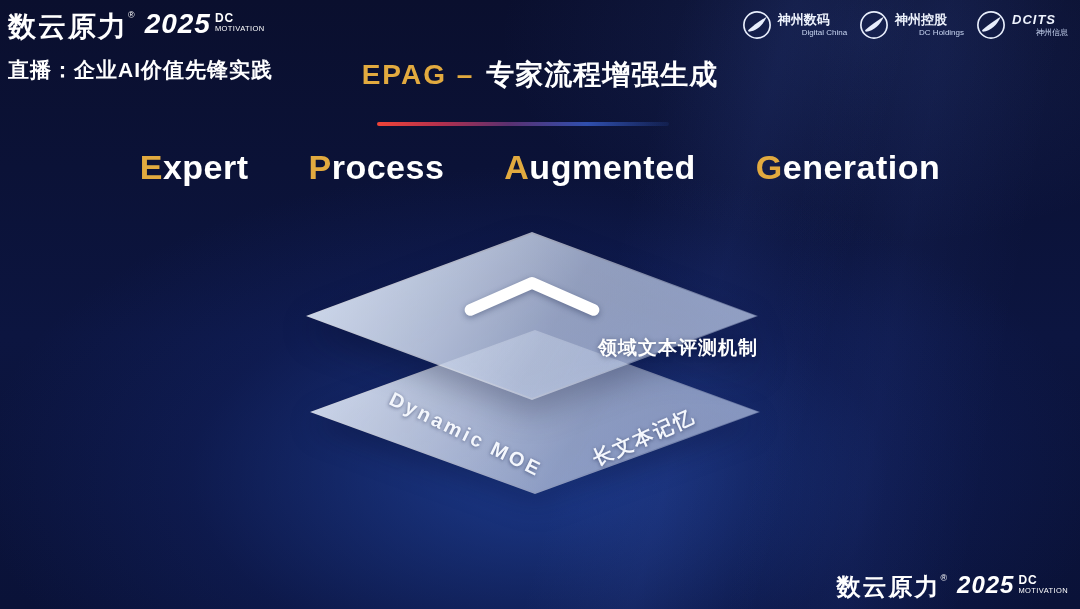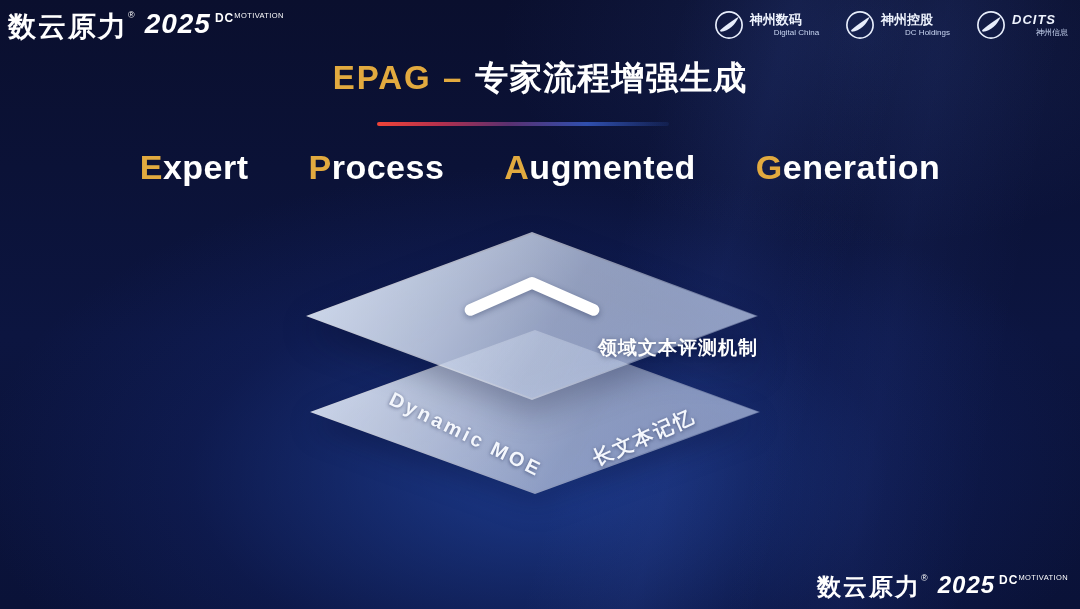--- a/index.html
+++ b/index.html
@@ -20,40 +20,40 @@
       linear-gradient(100deg, transparent 70%, rgba(90,130,255,0.05) 80%, transparent 90%);
   }
 
   
   .brand { display:flex; align-items:flex-start; color:#fff; white-space:nowrap; }
   .brand-header { position:absolute; left:8px; top:8px; }
   .brand-footer { position:absolute; right:12px; bottom:6px; }
   .brand-name { font-size:28px; font-weight:900; letter-spacing:2px; }
   .brand-reg  { font-size:9px; margin-top:2px; }
   .brand-year { font-size:28px; font-weight:900; font-style:italic; margin-left:10px; letter-spacing:1px; }
-  .brand-tag  { display:flex; flex-direction:row; margin-left:4px; margin-top:4px; line-height:1.05;justify-content:center; }
+  .brand-tag  { display:flex; flex-direction:column; margin-left:4px; margin-top:4px; line-height:1.05;justify-content:center; }
   .brand-tag .t1 { font-size:12px; font-weight:bold; letter-spacing:1px; }
   .brand-tag .t2 { font-size:7.5px; letter-spacing:0.4px; }
   .brand-footer .brand-name, .brand-footer .brand-year { font-size:24px; }
   .brand-footer .brand-tag { margin-top:3px; }
 
   
   .live-label { position:absolute; left:8px; top:56px; font-size:21px; font-weight:bold; letter-spacing:1px; }
 
   
-  .logo-row { position:absolute; top:10px; right:12px; display:flex; gap:26px; align-items:center; }
+  .logo-row { position:absolute; top:10px; right:12px; display:flex; gap:12px; align-items:center; }
   .logo-item { display:flex; gap:6px; align-items:center; }
   .logo-icon { width:30px; height:30px; flex:0 0 auto; }
   .logo-text { display:flex; flex-direction:column; line-height:1.2; }
   .logo-primary { font-size:13px; font-weight:bold; color:#eef3fd; }
   .logo-secondary { font-size:8px; color:#c9d6f2;padding-left:24px; }
   .logo-item.dcits .logo-primary { font-style:italic; letter-spacing:1px; }
 
   
-  .title { position:absolute; left:0; right:0; top:56px; text-align:center; font-size:33px; font-weight:bold; letter-spacing:1px; }
+  .title { position:absolute; left:0; right:0; top:56px; text-align:center; font-size:28px; font-weight:bold; letter-spacing:1px; }
   .title .gold { color:var(--gold,#e2aa3f); letter-spacing:2px; }
   .title-rest { margin-left:12px; color:#fff; }
 
   .gradient-line { position:absolute; left:377px; top:122px; width:292px; height:4px; border-radius:2px;
     background:linear-gradient(90deg,#f04438 0%,#b2304e 22%,#5a3070 45%,#2f4fae 72%,rgba(47,95,200,0.12) 100%); }
 
   .subtitle { position:absolute; left:0; right:0; top:148px; text-align:center; font-size:34px; font-weight:600; letter-spacing:0.5px; color:#fff; }
   .subtitle .word { margin:0 25px; }
   .subtitle .gold { color:var(--gold,#e2aa3f); }
 
@@ -91,20 +91,21 @@
   <div class="brand brand-header">
     <span class="brand-name">数云原力</span>
     <span class="brand-reg">®</span>
     <span class="brand-year">2025</span>
     <span class="brand-tag">
       <span class="t1">DC</span>
       <span class="t2">MOTIVATION</span>
     </span>
   </div>
 
+  <div class="live-label">直播：企业AI价值先锋实践</div>
 
   <div class="logo-row">
     <div class="logo-item">
       <svg class="logo-icon" viewBox="0 0 40 40">
         <circle cx="20" cy="20" r="17.5" fill="none" stroke="#e8eefc" stroke-width="2.2"></circle>
         <path d="M8 27 C14 22 24 14 33 9 C28 20 20 28 9 29 Z" fill="#e8eefc"></path>
       </svg>
       <span class="logo-text">
         <span class="logo-primary">神州数码</span>
         <span class="logo-secondary">Digital China</span>

